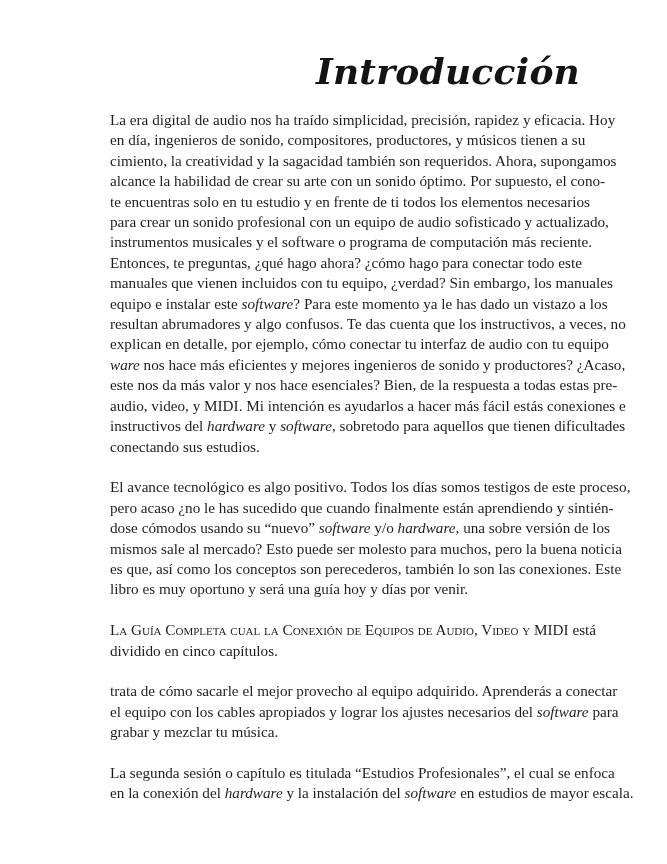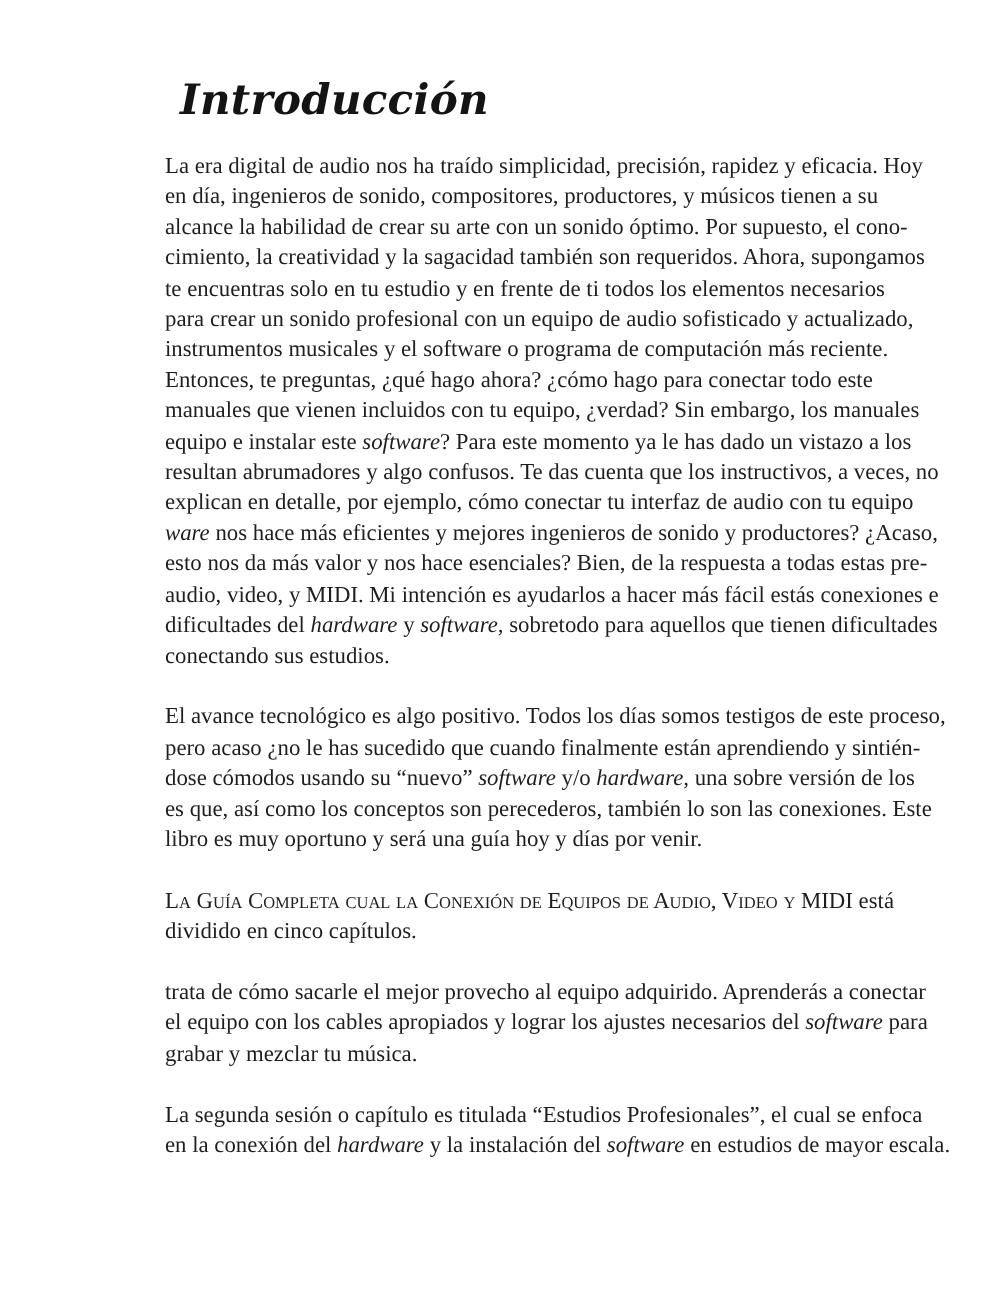--- a/index.html
+++ b/index.html
@@ -17,22 +17,22 @@
     .page {
       position: absolute;
       left: 110px;
       top: 50px;
       width: 470px;
     }
     .title {
       font-family: "DejaVu Serif", serif;
       font-style: italic;
       font-weight: bold;
-      font-size: 28px;
-      text-align: left;
+      font-size: 36px;
+      text-align: right;
       margin: 0 0 18px 0;
       padding-left: 10px;
       color: #141414;
       letter-spacing: 0.2px;
     }
     .para {
       font-family: "Liberation Serif", serif;
       font-size: 15.2px;
       line-height: 20.4px;
       margin: 0 0 20.4px 0;
@@ -50,40 +50,41 @@
   </style>
 </head>
 <body>
 
 <div class="page">
   <h1 class="title">Introducción</h1>
   <div id="body-text">
     <p class="para">
         <span class="line"><span>La era digital de audio nos ha traído simplicidad, precisión, rapidez y eficacia. Hoy</span></span>
         <span class="line"><span>en día, ingenieros de sonido, compositores, productores, y músicos tienen a su</span></span>
+        <span class="line"><span>cimiento, la creatividad y la sagacidad también son requeridos. Ahora, supongamos</span></span>
         <span class="line"><span>alcance la habilidad de crear su arte con un sonido óptimo. Por supuesto, el cono-</span></span>
-        <span class="line"><span>cimiento, la creatividad y la sagacidad también son requeridos. Ahora, supongamos</span></span>
         <span class="line"><span>te encuentras solo en tu estudio y en frente de ti todos los elementos necesarios</span></span>
         <span class="line"><span>para crear un sonido profesional con un equipo de audio sofisticado y actualizado,</span></span>
         <span class="line"><span>instrumentos musicales y el software o programa de computación más reciente.</span></span>
         <span class="line"><span>Entonces, te preguntas, ¿qué hago ahora? ¿cómo hago para conectar todo este</span></span>
         <span class="line"><span>manuales que vienen incluidos con tu equipo, ¿verdad? Sin embargo, los manuales</span></span>
         <span class="line"><span>equipo e instalar este </span><i>software</i><span>? Para este momento ya le has dado un vistazo a los</span></span>
         <span class="line"><span>resultan abrumadores y algo confusos. Te das cuenta que los instructivos, a veces, no</span></span>
         <span class="line"><span>explican en detalle, por ejemplo, cómo conectar tu interfaz de audio con tu equipo</span></span>
         <span class="line"><i>ware</i><span> nos hace más eficientes y mejores ingenieros de sonido y productores? ¿Acaso,</span></span>
-        <span class="line"><span>esto nos da más valor y nos hace esenciales? Bien, de la respuesta a todas estas pre-</span></span>
+        <span class="line"><span>este nos da más valor y nos hace esenciales? Bien, de la respuesta a todas estas pre-</span></span>
         <span class="line"><span>audio, video, y MIDI. Mi intención es ayudarlos a hacer más fácil estás conexiones e</span></span>
-        <span class="line"><span>dificultades del </span><i>hardware</i><span> y </span><i>software,</i><span> sobretodo para aquellos que tienen dificultades</span></span>
+        <span class="line"><span>instructivos del </span><i>hardware</i><span> y </span><i>software,</i><span> sobretodo para aquellos que tienen dificultades</span></span>
         <span class="line"><span>conectando sus estudios.</span></span>
       </p>
     <p class="para">
         <span class="line"><span>El avance tecnológico es algo positivo. Todos los días somos testigos de este proceso,</span></span>
         <span class="line"><span>pero acaso ¿no le has sucedido que cuando finalmente están aprendiendo y sintién-</span></span>
         <span class="line"><span>dose cómodos usando su “nuevo” </span><i>software</i><span> y/o </span><i>hardware,</i><span> una sobre versión de los</span></span>
+        <span class="line"><span>mismos sale al mercado? Esto puede ser molesto para muchos, pero la buena noticia</span></span>
         <span class="line"><span>es que, así como los conceptos son perecederos, también lo son las conexiones. Este</span></span>
         <span class="line"><span>libro es muy oportuno y será una guía hoy y días por venir.</span></span>
       </p>
     <p class="para">
         <span class="line"><span class="smallcaps">La Guía Completa cual la Conexión de Equipos de Audio, Video y </span><span>MIDI</span><span> está</span></span>
         <span class="line"><span>dividido en cinco capítulos.</span></span>
       </p>
     <p class="para">
         <span class="line"><span>trata de cómo sacarle el mejor provecho al equipo adquirido. Aprenderás a conectar</span></span>
         <span class="line"><span>el equipo con los cables apropiados y lograr los ajustes necesarios del </span><i>software</i><span> para</span></span>

